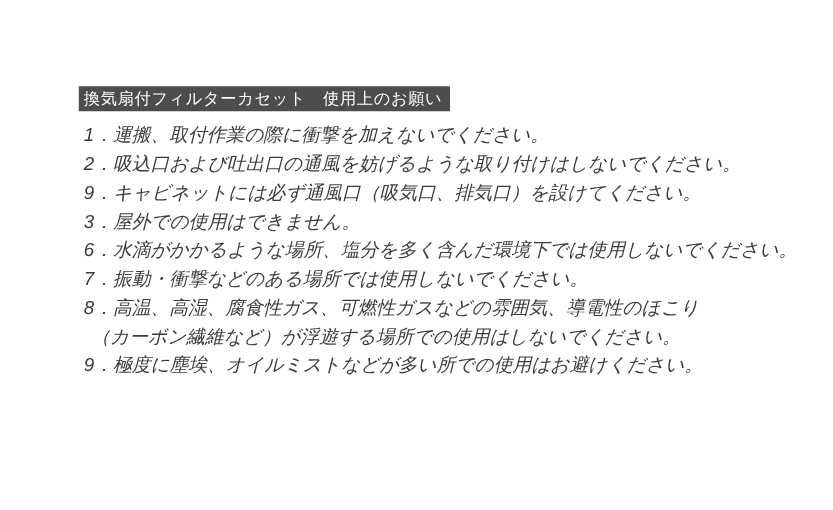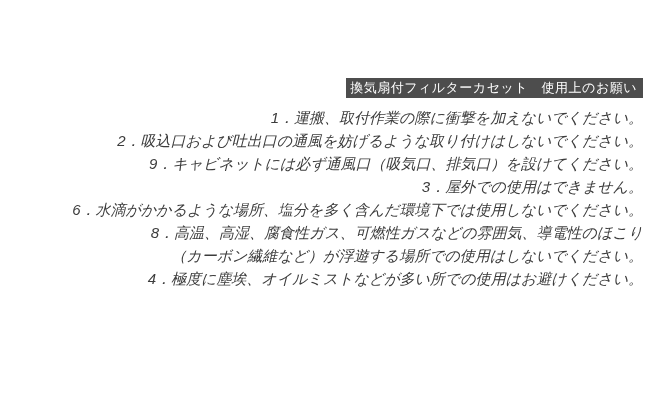--- a/index.html
+++ b/index.html
@@ -10,23 +10,22 @@
   body {
     width: 666px;
     height: 408px;
     position: relative;
     overflow: hidden;
     font-family: "Liberation Sans", sans-serif;
   }
   .doc {
     position: absolute;
     left: 63px;
-    top: 78px;
+    top: 69px;
     width: 580px;
-    text-align: right;
   }
   .title-bar {
     display: inline-block;
     background: #4d4d4d;
     color: #ffffff;
     font-size: 13px;
     line-height: 20px;
     height: 20px;
     padding: 0 6px 0 4px;
     letter-spacing: 0.5px;
@@ -53,17 +52,18 @@
 
 <div class="doc">
   <div class="title-bar">換気扇付フィルターカセット　使用上のお願い</div>
 
   <div class="precaution-list">
     <div class="line">1．運搬、取付作業の際に衝撃を加えないでください。</div>
     <div class="line">2．吸込口および吐出口の通風を妨げるような取り付けはしないでください。</div>
     <div class="line">9．キャビネットには必ず通風口（吸気口、排気口）を設けてください。</div>
     <div class="line">3．屋外での使用はできません。</div>
     <div class="line">6．水滴がかかるような場所、塩分を多く含んだ環境下では使用しないでください。</div>
+    <div class="line">7．振動・衝撃などのある場所では使用しないでください。</div>
     <div class="line">8．高温、高湿、腐食性ガス、可燃性ガスなどの雰囲気、導電性のほこり</div>
     <div class="line cont">（カーボン繊維など）が浮遊する場所での使用はしないでください。</div>
-    <div class="line">4．極度に塵埃、オイルミストなどが多い所での使用はお避けください。</div>
+    <div class="line">9．極度に塵埃、オイルミストなどが多い所での使用はお避けください。</div>
   </div>
 </div>
 
 </body></html>

